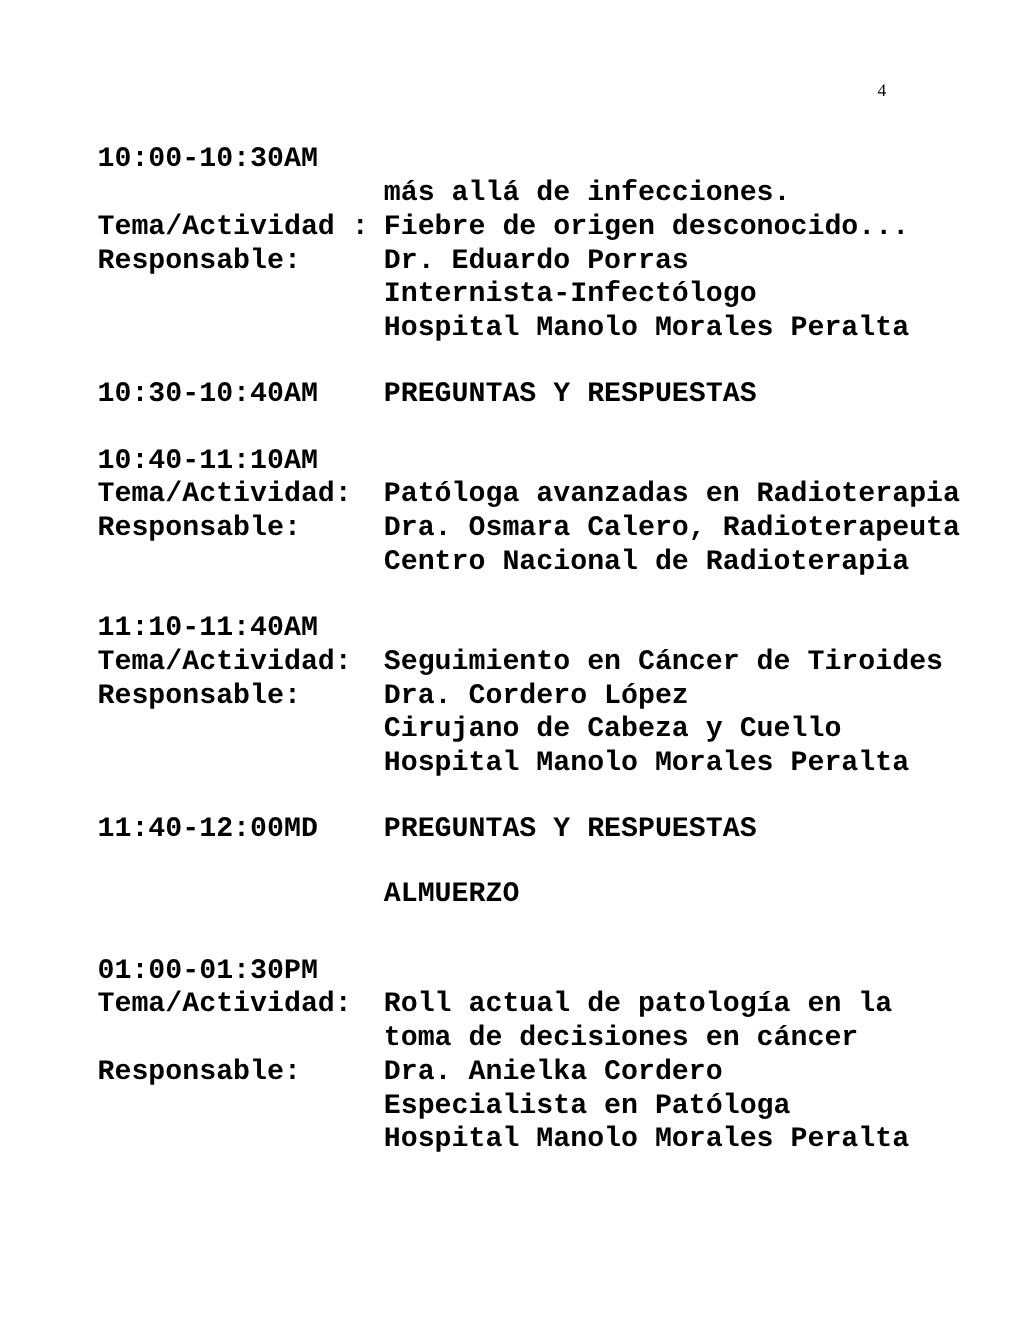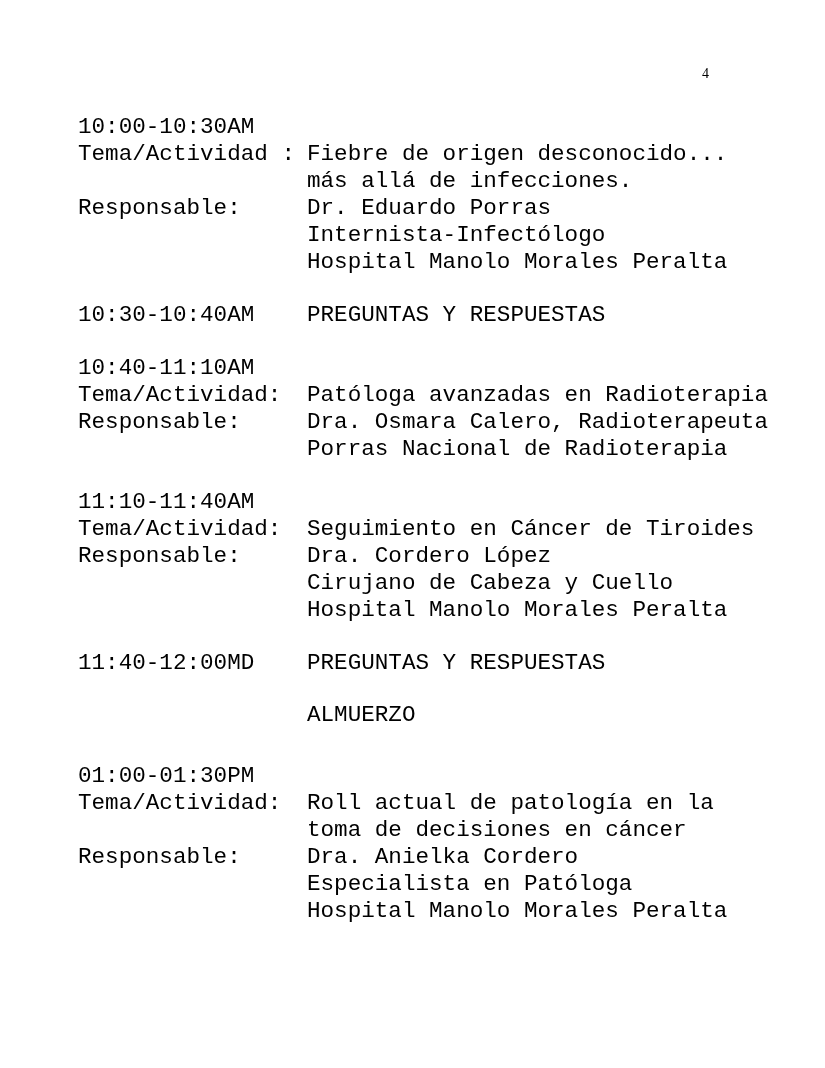--- a/index.html
+++ b/index.html
@@ -4,52 +4,52 @@
   <style>
     html, body { margin: 0; padding: 0; background: #ffffff; }
     body { width: 825px; height: 1068px; position: relative; overflow: hidden; color: #000; }
     .page-num {
       position: absolute; left: 702px; top: 66px;
       font-family: "Liberation Serif", serif; font-size: 14px;
     }
     .content {
       position: absolute; left: 78px; top: 114px;
       font-family: "Liberation Mono", monospace; font-size: 22.6px;
-      line-height: 27px; font-weight: normal;
+      line-height: 27px; font-weight: bold;
     }
     .block { margin-bottom: 26px; }
     .row { display: flex; white-space: pre; }
     .label { width: 229px; flex: none; }
     .val { flex: none; }
   </style>
 </head>
 <body>
 
 <div class="page-num">4</div>
 
 <div class="content">
 
   <div class="block">
     <div class="row"><span class="val">10:00-10:30AM</span></div>
+    <div class="row"><span class="label"></span><span class="val">más allá de infecciones.</span></div>
     <div class="row"><span class="label">Tema/Actividad :</span><span class="val">Fiebre de origen desconocido...</span></div>
-    <div class="row"><span class="label"></span><span class="val">más allá de infecciones.</span></div>
     <div class="row"><span class="label">Responsable:</span><span class="val">Dr. Eduardo Porras</span></div>
     <div class="row"><span class="label"></span><span class="val">Internista-Infectólogo</span></div>
     <div class="row"><span class="label"></span><span class="val">Hospital Manolo Morales Peralta</span></div>
   </div>
 
   <div class="block" style="margin-top:26px;">
     <div class="row"><span class="label">10:30-10:40AM</span><span class="val">PREGUNTAS Y RESPUESTAS</span></div>
   </div>
 
   <div class="block">
     <div class="row"><span class="val">10:40-11:10AM</span></div>
     <div class="row"><span class="label">Tema/Actividad:</span><span class="val">Patóloga avanzadas en Radioterapia</span></div>
     <div class="row"><span class="label">Responsable:</span><span class="val">Dra. Osmara Calero, Radioterapeuta</span></div>
-    <div class="row"><span class="label"></span><span class="val">Porras Nacional de Radioterapia</span></div>
+    <div class="row"><span class="label"></span><span class="val">Centro Nacional de Radioterapia</span></div>
   </div>
 
   <div class="block" style="margin-top:26px;">
     <div class="row"><span class="val">11:10-11:40AM</span></div>
     <div class="row"><span class="label">Tema/Actividad:</span><span class="val">Seguimiento en Cáncer de Tiroides</span></div>
     <div class="row"><span class="label">Responsable:</span><span class="val">Dra. Cordero López</span></div>
     <div class="row"><span class="label"></span><span class="val">Cirujano de Cabeza y Cuello</span></div>
     <div class="row"><span class="label"></span><span class="val">Hospital Manolo Morales Peralta</span></div>
   </div>
 

